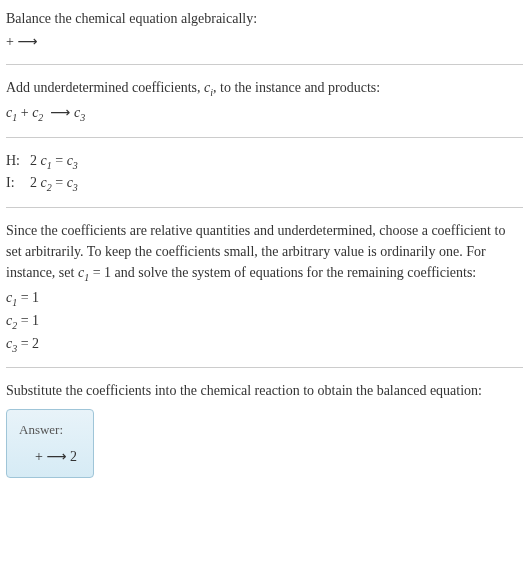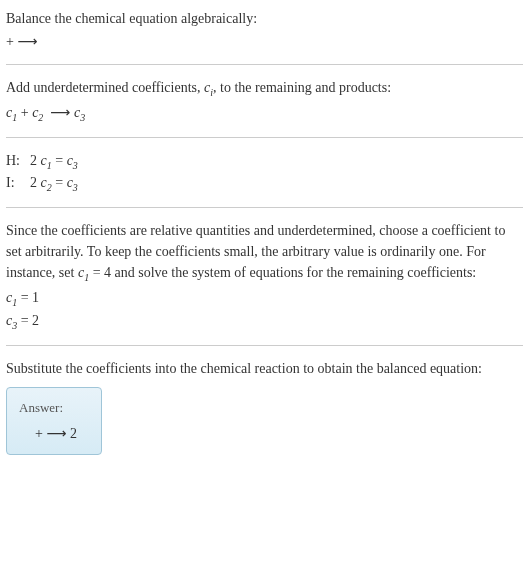--- a/index.html
+++ b/index.html
@@ -54,21 +54,21 @@
       padding-right: 10px;
     }
     .coef-list div {
       margin-bottom: 0;
     }
     .answer-box {
       display: inline-block;
       border: 1px solid #9fc5d8;
       background: linear-gradient(to bottom, #e8f3f9, #d6ebf5);
       border-radius: 4px;
-      padding: 10px 24px 10px 12px;
+      padding: 10px 16px 10px 12px;
       margin-top: 4px;
     }
     .answer-label {
       font-size: 13px;
       color: #555;
       margin-bottom: 6px;
     }
     .answer-content {
       padding-left: 16px;
     }
@@ -83,21 +83,21 @@
   <div class="text-line">
     <span> + </span>
     <span class="arrow">⟶</span>
   </div>
 </div>
 
 <hr class="divider">
 
 <div class="section">
   <div class="text-line">
-    <span>Add underdetermined coefficients, </span><span class="ital">c</span><span class="sub">i</span><span>, to the remaining and products:</span>
+    <span>Add underdetermined coefficients, </span><span class="ital">c</span><span class="sub">i</span><span>, to the instance and products:</span>
   </div>
   <div class="text-line">
     <span class="ital">c</span><span class="sub">1</span><span> + </span><span class="ital">c</span><span class="sub">2</span>&nbsp;&nbsp;<span class="arrow">⟶</span>&nbsp;<span class="ital">c</span><span class="sub">3</span>
   </div>
 </div>
 
 <hr class="divider">
 
 <div class="section">
   <div class="eq-table">
@@ -113,24 +113,25 @@
         <span>2 </span><span class="ital">c</span><span class="sub">2</span><span> = </span><span class="ital">c</span><span class="sub">3</span>
       </div>
     </div>
   </div>
 </div>
 
 <hr class="divider">
 
 <div class="section">
   <div class="text-line">
-    <span>Since the coefficients are relative quantities and underdetermined, choose a coefficient to set arbitrarily. To keep the coefficients small, the arbitrary value is ordinarily one. For instance, set </span><span class="ital">c</span><span class="sub">1</span><span> = 4 and solve the system of equations for the remaining coefficients:</span>
+    <span>Since the coefficients are relative quantities and underdetermined, choose a coefficient to set arbitrarily. To keep the coefficients small, the arbitrary value is ordinarily one. For instance, set </span><span class="ital">c</span><span class="sub">1</span><span> = 1 and solve the system of equations for the remaining coefficients:</span>
   </div>
   <div class="coef-list">
     <div><span class="ital">c</span><span class="sub">1</span><span> = 1</span></div>
+    <div><span class="ital">c</span><span class="sub">2</span><span> = 1</span></div>
     <div><span class="ital">c</span><span class="sub">3</span><span> = 2</span></div>
   </div>
 </div>
 
 <hr class="divider">
 
 <div class="section">
   <div class="text-line">Substitute the coefficients into the chemical reaction to obtain the balanced equation:</div>
 </div>
 

